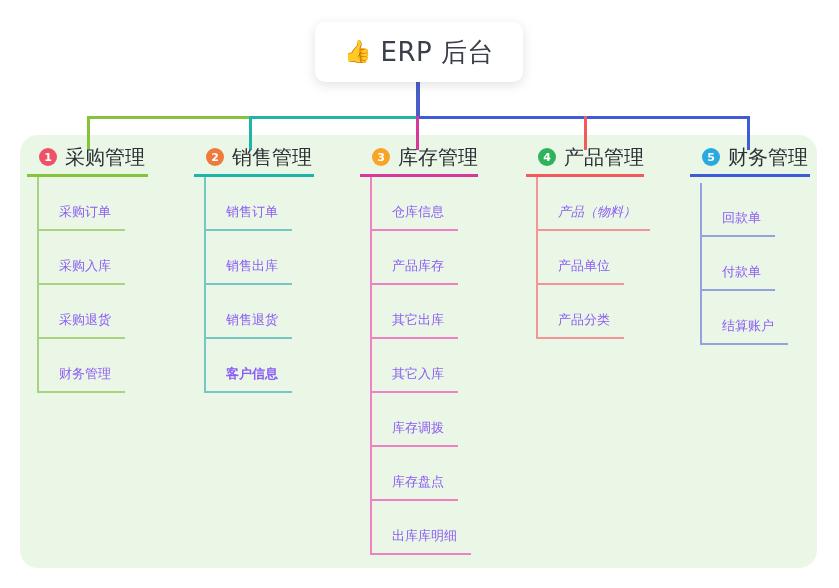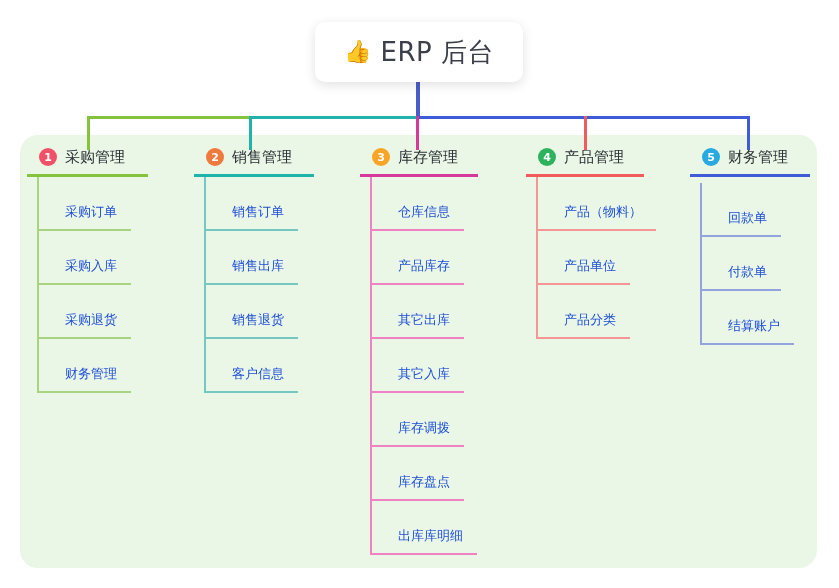--- a/index.html
+++ b/index.html
@@ -42,35 +42,35 @@
     height:22px;
     border-bottom:3px solid #000;
   }
   .badge{
     width:18px;height:18px;border-radius:50%;
     color:#fff;font-size:11px;font-weight:bold;
     display:flex;align-items:center;justify-content:center;
     flex:0 0 18px;
   }
   .branch-title{
-    font-size:15px;color:#2b2f36;font-weight:500;white-space:nowrap;
+    font-size:20px;color:#2b2f36;font-weight:500;white-space:nowrap;
   }
   .children{
     margin-left:10px;
     border-left:2px solid #ccc;
   }
   .child{
     height:54px;
     display:flex;align-items:flex-end;
   }
   .child-inner{
     width:max-content;
-    padding:0 14px 8px 26px;
+    padding:0 14px 8px 20px;
     border-bottom:2px solid #ccc;
-    font-size:13px;color:#1d4ed8;white-space:nowrap;
+    font-size:13px;color:#8b5cf6;white-space:nowrap;
   }
 </style>
 </head>
 <body>
 
 <div id="canvas">
   <div id="panel"></div>
 
   <div id="root-card">
     <span class="root-icon">👍</span>
@@ -118,21 +118,21 @@
           <div class="child">
             <div class="child-inner" style="border-bottom-color: rgb(116, 200, 193);">销售订单</div>
           </div>
           <div class="child">
             <div class="child-inner" style="border-bottom-color: rgb(116, 200, 193);">销售出库</div>
           </div>
           <div class="child">
             <div class="child-inner" style="border-bottom-color: rgb(116, 200, 193);">销售退货</div>
           </div>
           <div class="child">
-            <div class="child-inner" style="border-bottom-color: rgb(116, 200, 193);">客户信息</div>
+            <div class="child-inner" style="border-bottom-color: rgb(116, 200, 193); font-weight: bold;">客户信息</div>
           </div>
         </div>
       </div>
       <div class="branch" style="left: 360px;">
         <div class="branch-label" style="width: 106px; border-bottom-color: rgb(214, 57, 155);">
           <span class="badge" style="background: rgb(247, 164, 39);">3</span>
           <span class="branch-title">库存管理</span>
         </div>
         <div class="children" style="border-left-color: rgb(238, 130, 195);">
           <div class="child">
@@ -158,21 +158,21 @@
           </div>
         </div>
       </div>
       <div class="branch" style="left: 526px;">
         <div class="branch-label" style="width: 106px; border-bottom-color: rgb(242, 91, 91);">
           <span class="badge" style="background: rgb(44, 179, 91);">4</span>
           <span class="branch-title">产品管理</span>
         </div>
         <div class="children" style="border-left-color: rgb(245, 149, 149);">
           <div class="child">
-            <div class="child-inner" style="border-bottom-color: rgb(245, 149, 149);">产品（物料）</div>
+            <div class="child-inner" style="border-bottom-color: rgb(245, 149, 149); font-style: italic;">产品（物料）</div>
           </div>
           <div class="child">
             <div class="child-inner" style="border-bottom-color: rgb(245, 149, 149);">产品单位</div>
           </div>
           <div class="child">
             <div class="child-inner" style="border-bottom-color: rgb(245, 149, 149);">产品分类</div>
           </div>
         </div>
       </div>
       <div class="branch" style="left: 690px;">

